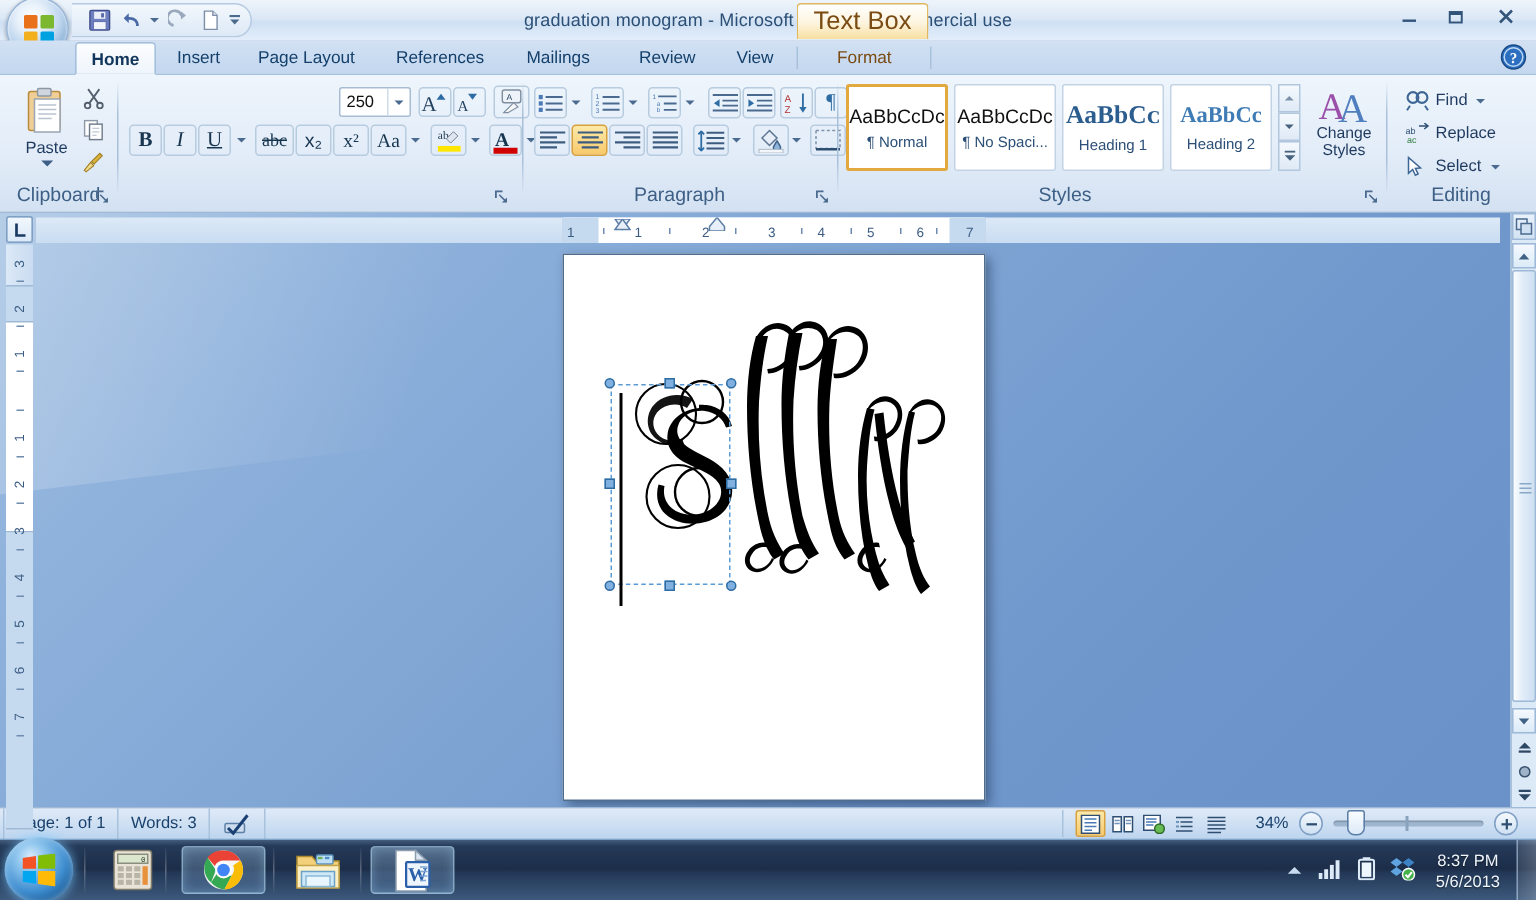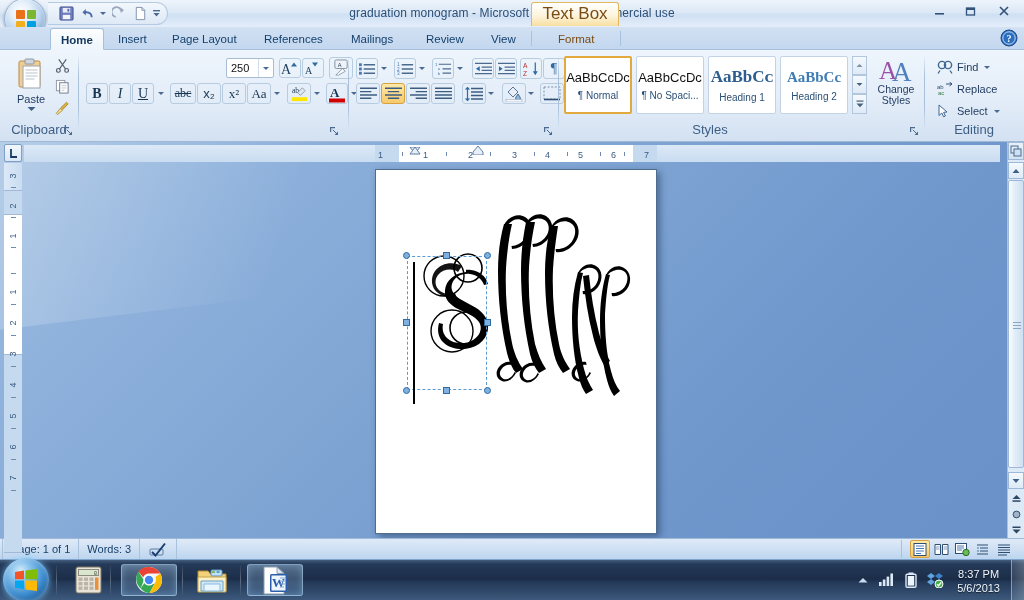--- a/index.html
+++ b/index.html
@@ -628,20 +628,21 @@
       <div class="rb-btn" style="position:absolute;left:190px;top:31px;width:24px;height:21px;border-color:#b8cce0">
         <svg width="18" height="15" viewBox="0 0 18 15">
           <rect x="1" y="1" width="16" height="12" fill="none" stroke="#7f93aa" stroke-dasharray="2 1.6"></rect>
           <path d="M1 13.5h16" stroke="#2f4f72" stroke-width="1.6"></path>
         </svg>
       </div>
       <div class="rb-btn" style="position:absolute;left:213px;top:31px;width:12px;height:21px">
           <i class="tri-down"></i>
         </div>
 
+      <div class="group-label">Paragraph</div>
       <div class="dlg-launch" style="left:192px">
         <svg width="10" height="10" viewBox="0 0 10 10">
           <path d="M1 1h5v1.2H2.2V6H1z" fill="#4a6a8f"></path>
             <path d="M8.6 8.6 3.8 3.8" stroke="#4a6a8f" stroke-width="1"></path>
           <path d="M9 5.6V9H5.6z" fill="#4a6a8f"></path>
         </svg>
       </div>
     </div>
     <div class="group-sep" style="left:558px"></div>
 
@@ -943,20 +944,38 @@
       </div>
       <div class="view-btn">
         <svg width="14" height="13" viewBox="0 0 14 13">
           <g stroke="#2f4f72" stroke-width="1.1">
               <path d="M1 2h12M1 4.5h12M1 7h12M1 9.5h12M1 12h9"></path>
             </g>
         </svg>
       </div>
     </div>
 
+    <div style="display:flex;align-items:center;gap:7px;padding-right:12px">
+      <span style="font-size:11px;color:#18406b;min-width:28px;text-align:right;cursor:pointer">34%</span>
+      <div style="width:16px;height:16px;border-radius:50%;background:linear-gradient(to bottom,#f4f9fd,#cfe0f2);border:1px solid #7f9fc4;display:flex;align-items:center;justify-content:center;cursor:pointer">
+        <svg width="9" height="9" viewBox="0 0 9 9">
+            <rect x="1" y="3.8" width="7" height="1.5" fill="#2f4f72"></rect>
+          </svg>
+      </div>
+      <div class="zoom-track">
+        <div style="position:absolute;left:48px;top:-3px;width:2px;height:10px;background:#8aa3bd"></div>
+        <div style="position:absolute;left:9px;top:-7px;width:12px;height:17px;background:linear-gradient(to bottom,#fbfdff,#dbe9f7);border:1px solid #5d7fa6;border-radius:2px 2px 5px 5px;cursor:pointer"></div>
+      </div>
+      <div style="width:16px;height:16px;border-radius:50%;background:linear-gradient(to bottom,#f4f9fd,#cfe0f2);border:1px solid #7f9fc4;display:flex;align-items:center;justify-content:center;cursor:pointer">
+        <svg width="9" height="9" viewBox="0 0 9 9">
+          <rect x="1" y="3.8" width="7" height="1.5" fill="#2f4f72"></rect>
+            <rect x="3.8" y="1" width="1.5" height="7" fill="#2f4f72"></rect>
+        </svg>
+      </div>
+    </div>
   </div>
 
   <div class="taskbar">
     <div class="startorb">
       <svg width="22" height="22" viewBox="0 0 22 22" style="position:absolute;left:12px;top:11px">
         <path d="M0 3 9 1.6v8.6H0z" fill="#f35325"></path>
           <path d="M10.4 1.4 22 0v10.2H10.4z" fill="#81bc06"></path>
         <path d="M0 11.6h9v8.6L0 18.8z" fill="#05a6f0"></path>
           <path d="M10.4 11.6H22V22l-11.6-1.6z" fill="#ffba08"></path>
       </svg>

